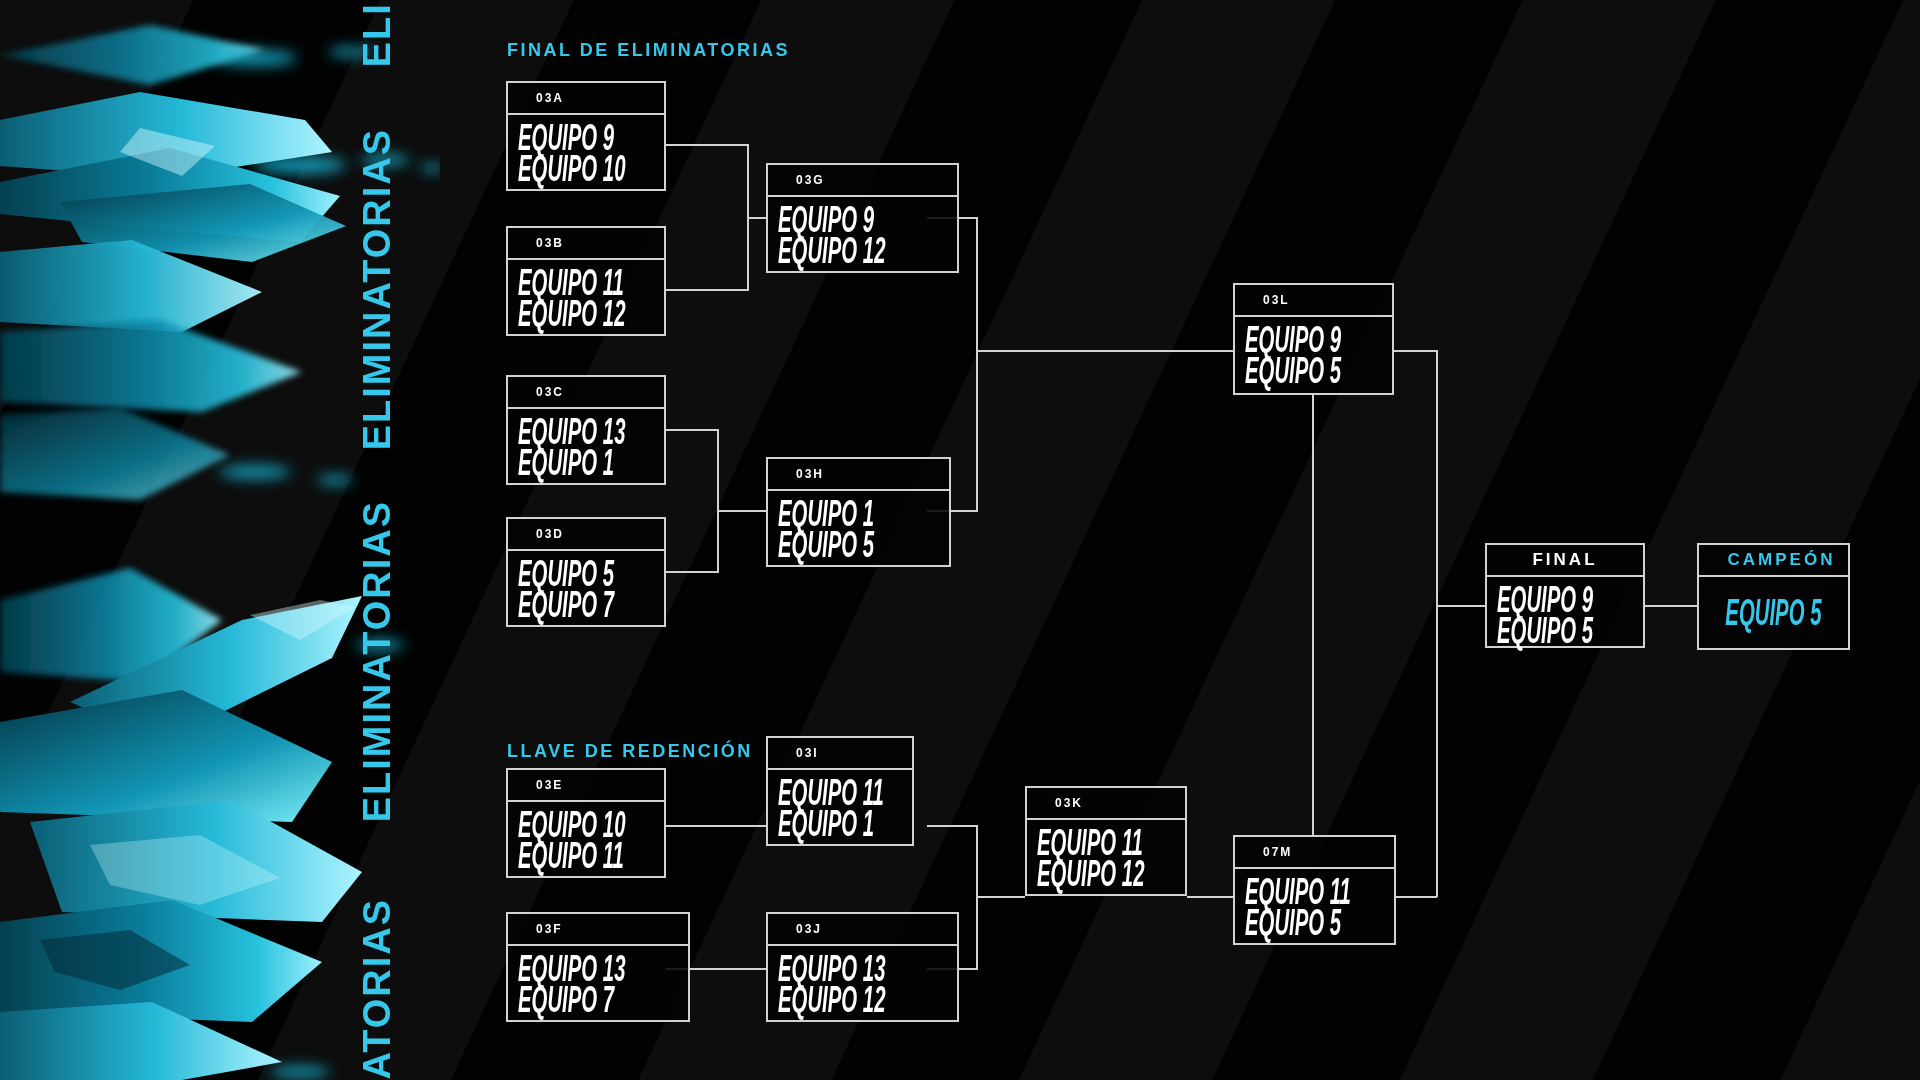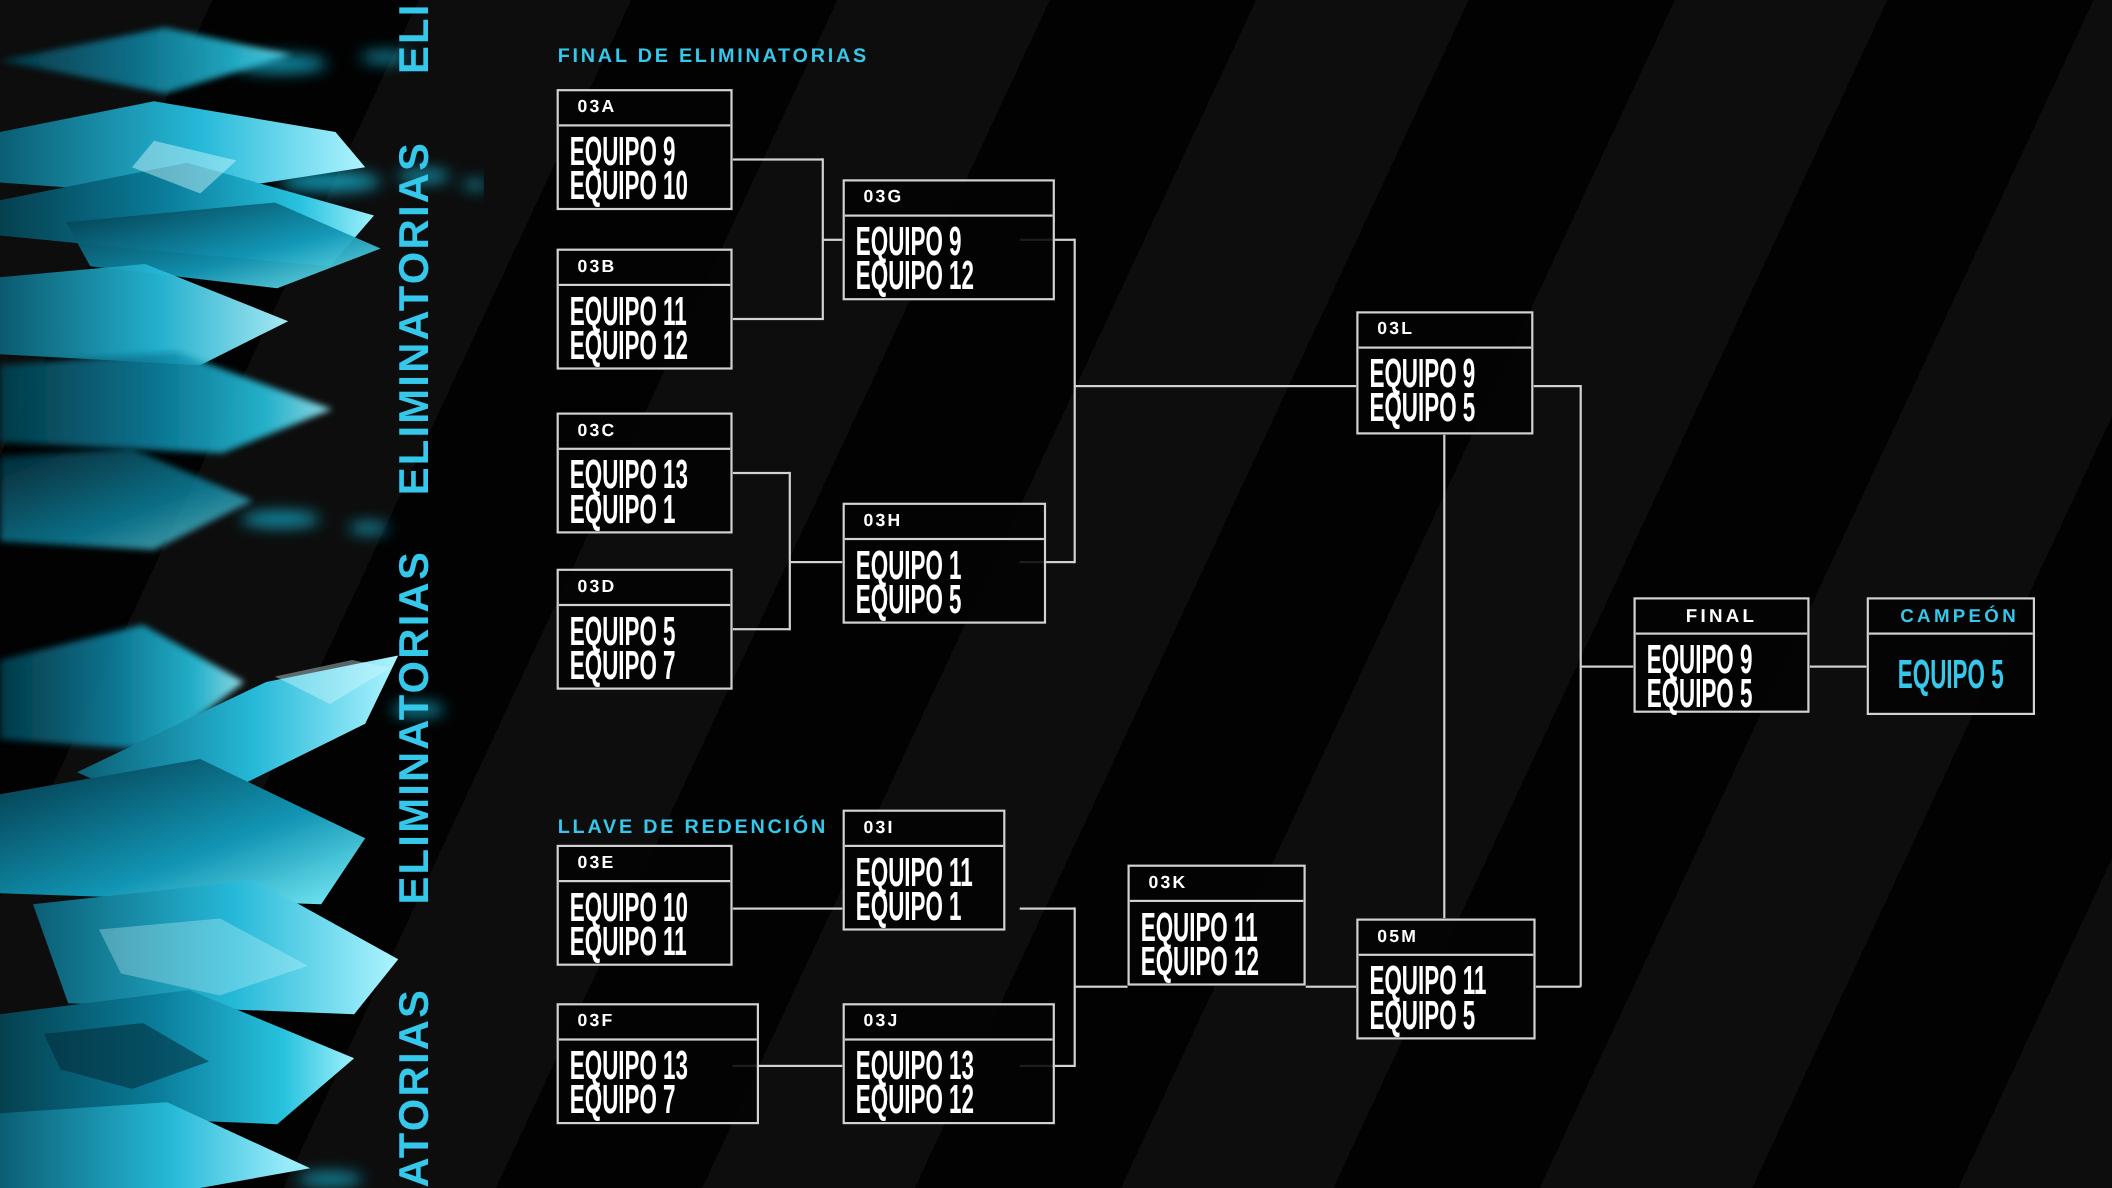--- a/index.html
+++ b/index.html
@@ -23,24 +23,24 @@
     position:absolute;color:#35c8eb;font-weight:bold;
     font-size:18px;letter-spacing:2.5px;white-space:nowrap;
   }
   
   .match{
     position:absolute;width:160px;height:110px;box-sizing:border-box;
     border:2px solid #d2d2d2;background:rgba(3,3,3,0.88);
   }
   .mh{
     height:30px;border-bottom:2px solid #d2d2d2;
-    display:flex;align-items:center;padding-left:17px;
-    color:#fff;font-weight:bold;font-size:16px;letter-spacing:2px;white-space:nowrap;
-  }
-  .mt{padding:7px 0 0 10px;}
+    display:flex;align-items:center;padding-left:28px;
+    color:#fff;font-weight:bold;font-size:12px;letter-spacing:2px;white-space:nowrap;
+  }
+  .mt{padding:7px 0 0 10px;font-style:italic;}
   .team{color:#fff;font-weight:bold;font-size:37px;line-height:31px;white-space:nowrap;}
   .tx{display:inline-block;transform:scaleX(0.55);transform-origin:0 60%;}
   
   .final-box .mh{justify-content:center;padding-left:0;letter-spacing:3px;font-size:17px;}
   .champ-box .mh{justify-content:center;padding-left:16px;letter-spacing:3px;font-size:17px;color:#35c8eb;}
   .champ-box .mt{padding:0;height:71px;display:flex;align-items:center;justify-content:center;}
   .champ-box .team{color:#35c8eb;}
   .champ-box .tx{transform:scaleX(0.55);transform-origin:50% 60%;}
   
   .ln{position:absolute;background:#d2d2d2;}
@@ -229,21 +229,21 @@
 
   <div class="match" style="left:1025px;top:786px;width:162px">
     <div class="mh">03K</div>
     <div class="mt">
       <div class="team"><span class="tx">EQUIPO 11</span></div>
       <div class="team"><span class="tx">EQUIPO 12</span></div>
     </div>
   </div>
 
   <div class="match" style="left:1233px;top:835px;width:163px">
-    <div class="mh">05M</div>
+    <div class="mh">07M</div>
     <div class="mt">
       <div class="team"><span class="tx">EQUIPO 11</span></div>
       <div class="team"><span class="tx">EQUIPO 5</span></div>
     </div>
   </div>
 
   <div class="match final-box" style="left:1485px;top:543px;width:160px;height:105px">
     <div class="mh">FINAL</div>
     <div class="mt">
       <div class="team"><span class="tx">EQUIPO 9</span></div>

